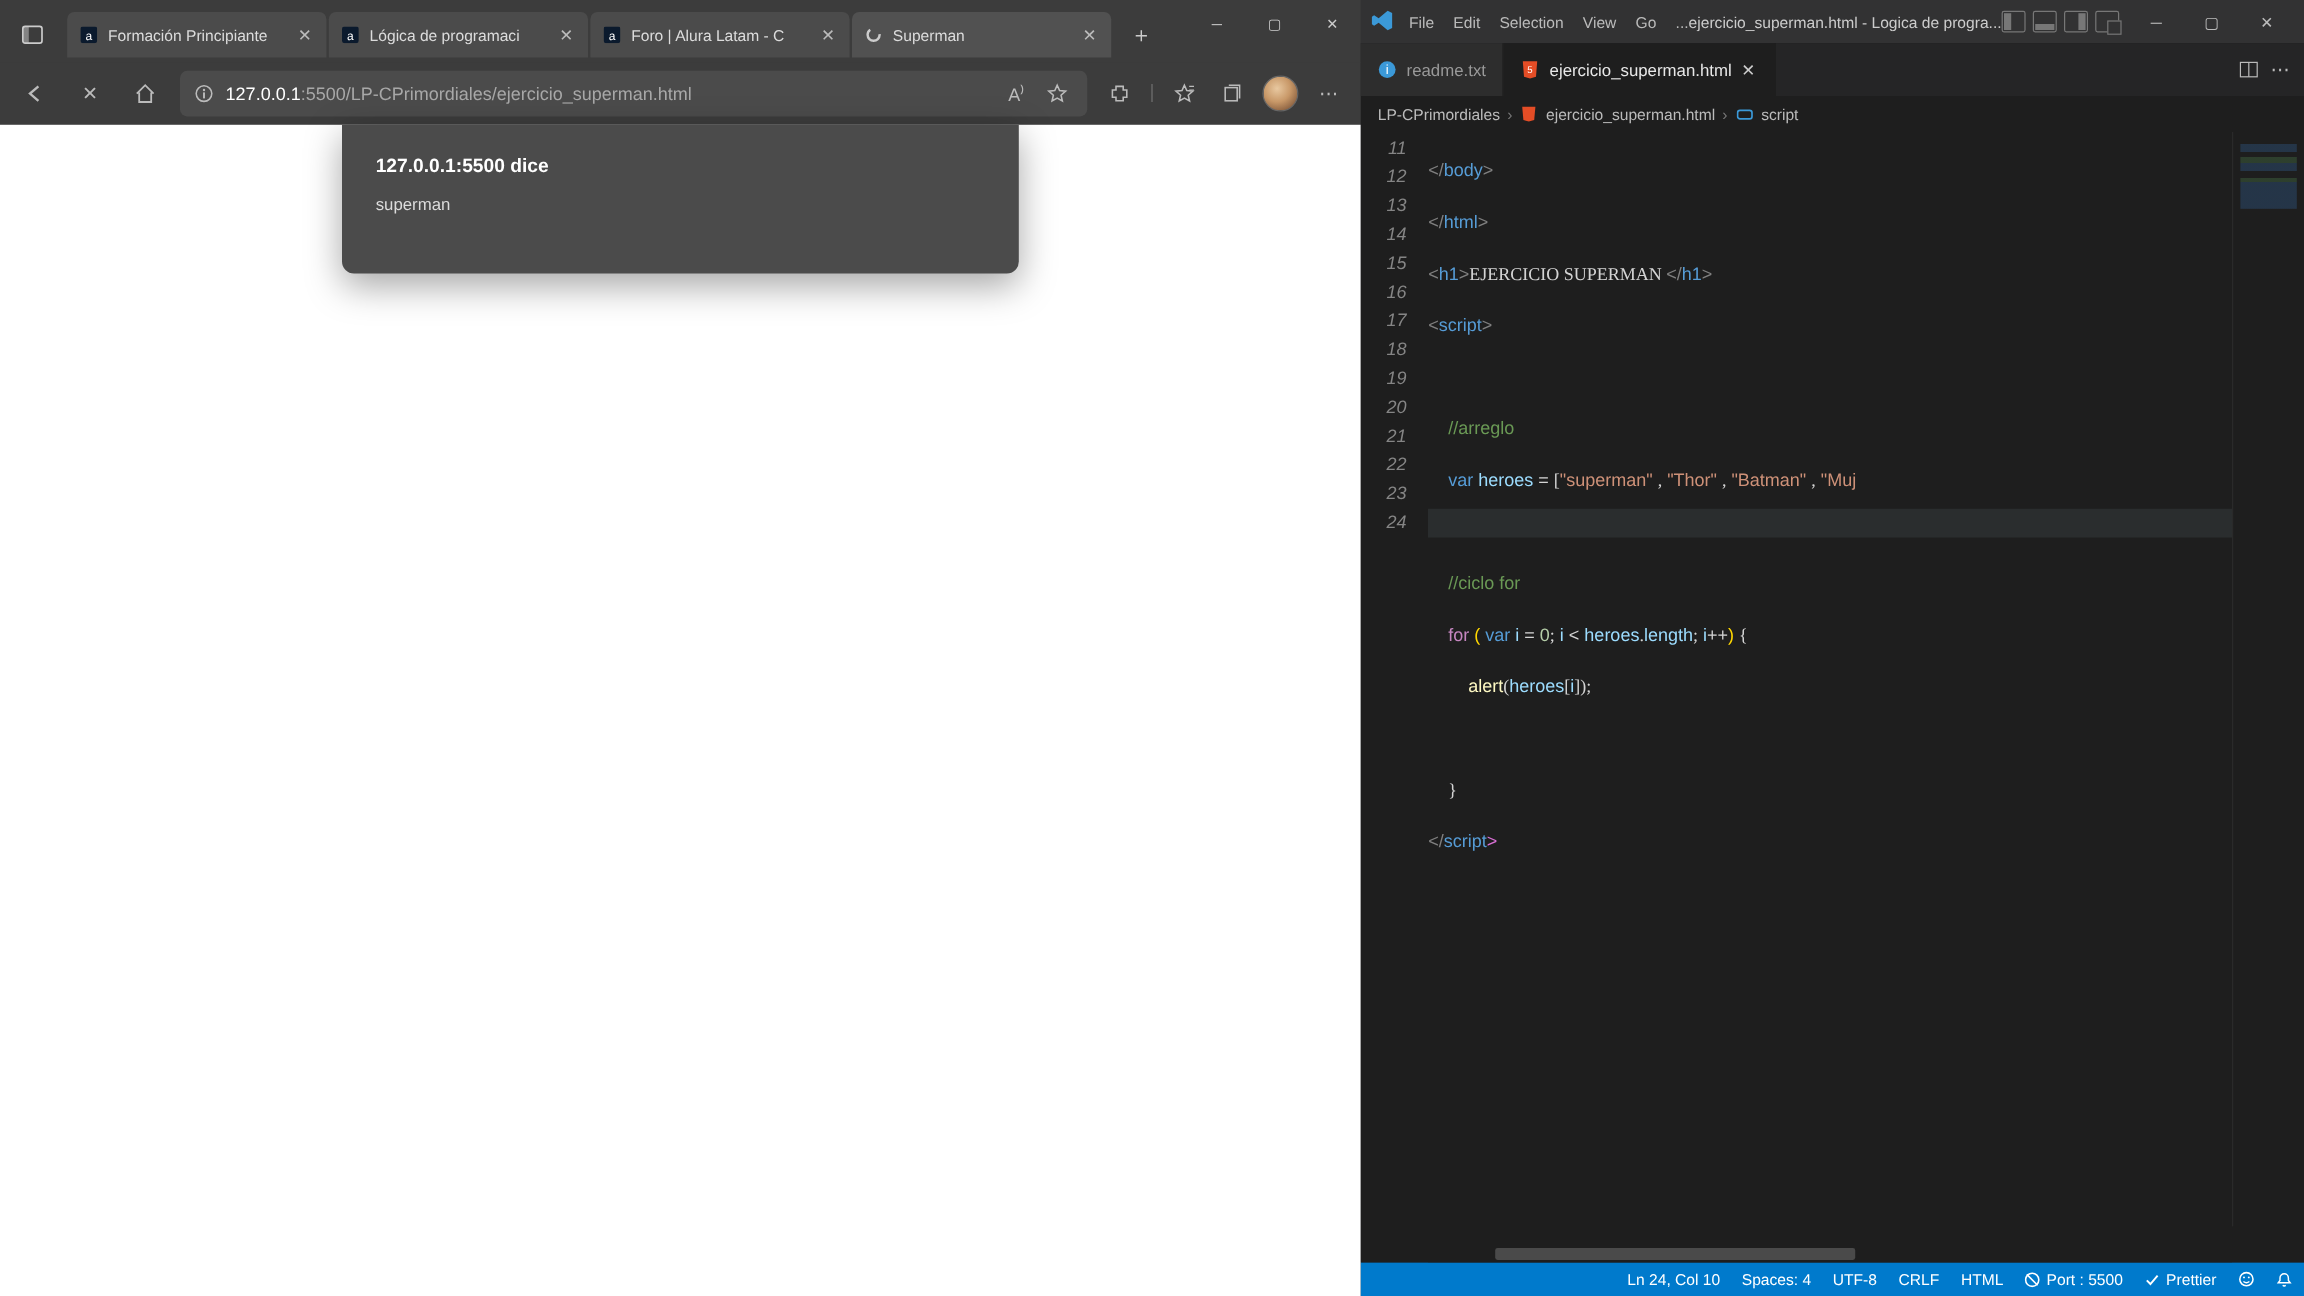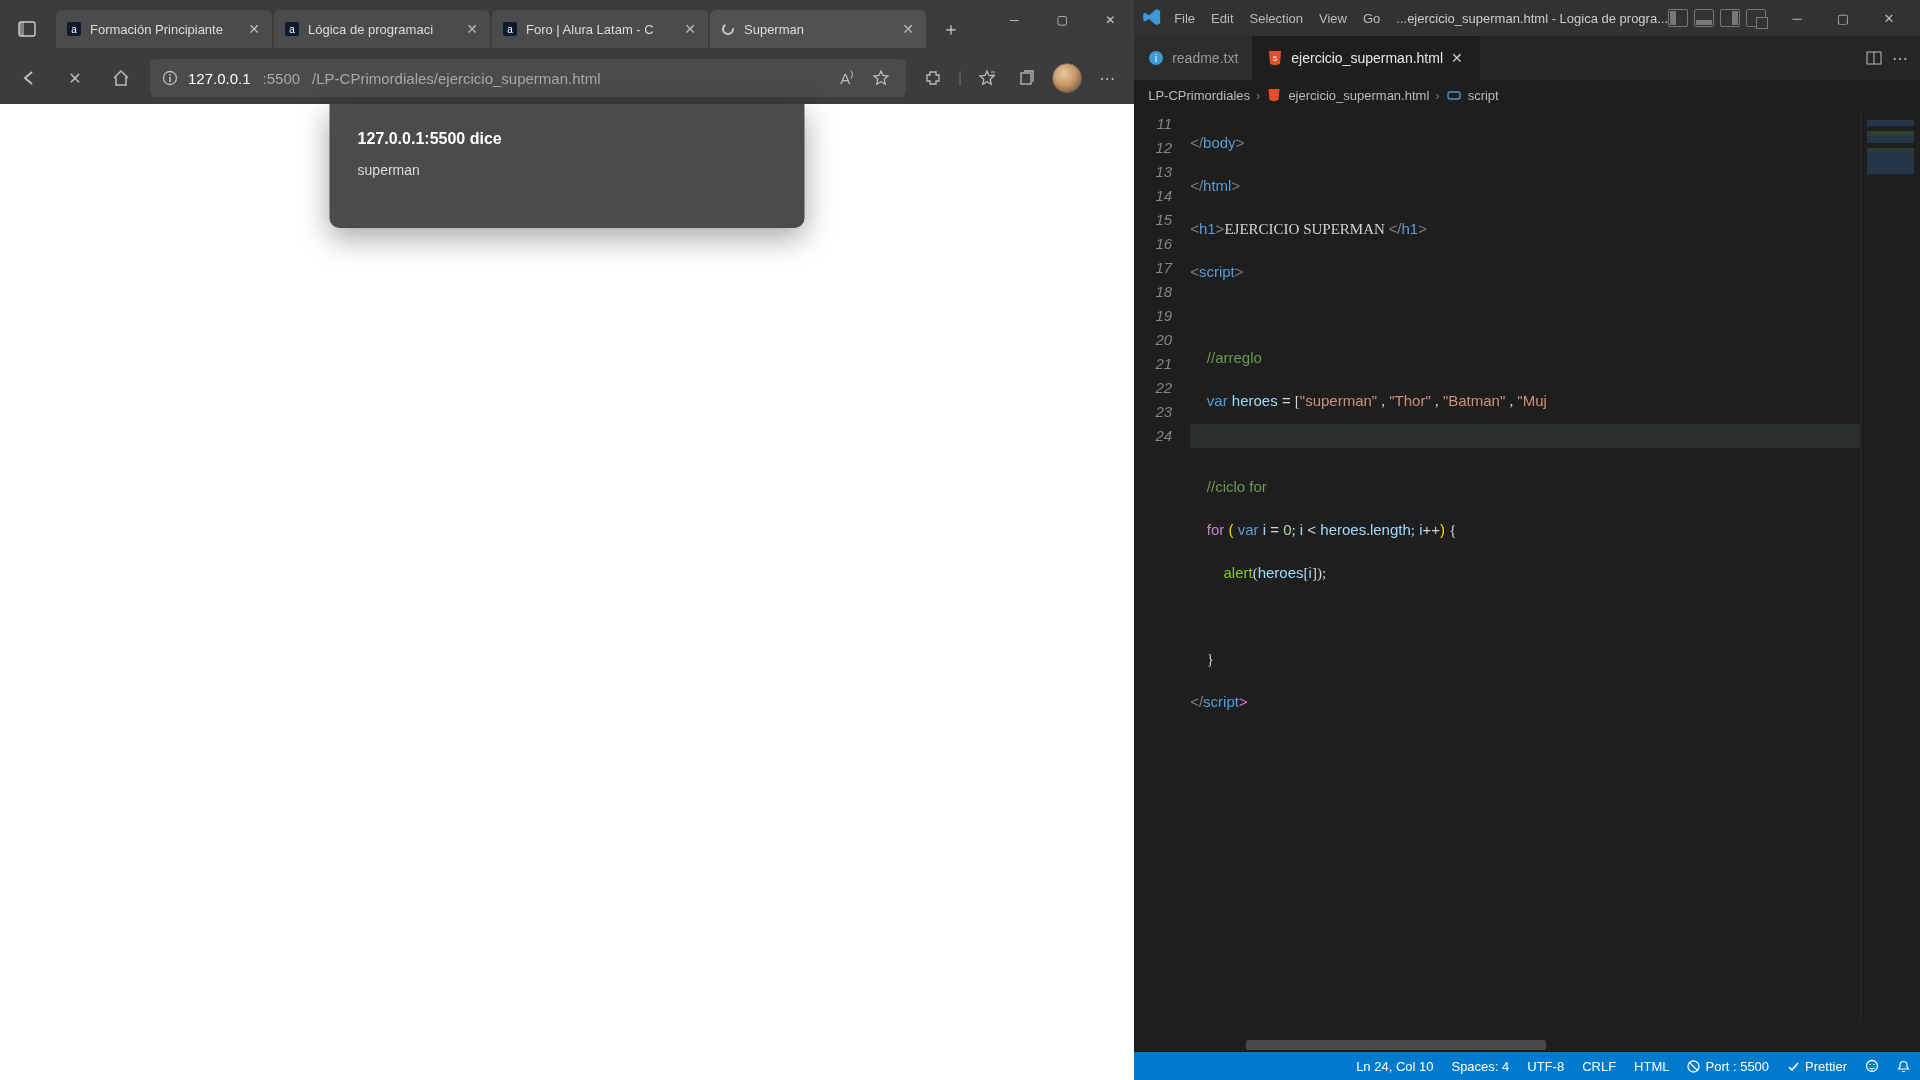--- a/index.html
+++ b/index.html
@@ -23,33 +23,33 @@
 .tab .favicon { width:16px; height:16px; display:flex; align-items:center; justify-content:center; font-size:12px; color:#fff; }
 .tab .label { flex:1; white-space:nowrap; overflow:hidden; text-overflow:clip; }
 .tab .close { width:16px; height:16px; display:flex; align-items:center; justify-content:center; font-size:14px; color:#bbb; }
 .new-tab { width:30px; height:30px; display:flex; align-items:center; justify-content:center; font-size:18px; color:#ccc; margin-left:8px; }
 .win-ctrls { position:absolute; right:0; top:0; display:flex; }
 .win-ctrls div { width:48px; height:40px; display:flex; align-items:center; justify-content:center; color:#ccc; font-size:12px; }
 
 .addr-row { display:flex; align-items:center; height:52px; padding:0 12px; gap:12px; background:#3c3c3c; }
 .nav-btn { width:34px; height:34px; display:flex; align-items:center; justify-content:center; color:#bbb; font-size:16px; }
 .addr-bar { flex:1; display:flex; align-items:center; height:38px; background:#4b4b4b; border-radius:6px; padding:0 12px; gap:10px; color:#e5e5e5; font-size:15px; }
-.addr-bar .url-dim { color:#a8a8a8;margin-left:12px; }
+.addr-bar .url-dim { color:#a8a8a8; }
 .addr-bar .url-bold { color:#fff; font-weight:500; }
 .addr-right { display:flex; align-items:center; gap:8px; margin-left:auto; }
 .addr-right .ic { width:26px; height:26px; display:flex; align-items:center; justify-content:center; color:#bbb; }
 .toolbar-right { display:flex; align-items:center; gap:10px; }
 .toolbar-right .ic { width:30px; height:30px; display:flex; align-items:center; justify-content:center; color:#bbb; }
 .avatar { width:30px; height:30px; border-radius:50%; background:radial-gradient(circle at 40% 35%,#e8c8a0 0%,#c89868 45%,#8a6040 80%); border:1px solid #666; }
 
 .browser-page { flex:1; background:#fff; position:relative; }
 
 
 .alert-wrap { position:absolute; top:0; left:50%; transform:translateX(-50%); }
-.alert-box { width:475px; background:#4b4b4b; color:#e8e8e8; border-radius:0 0 10px 10px; padding:26px 20px 22px 28px; box-shadow:0 10px 30px rgba(0,0,0,0.35); }
+.alert-box { width:564px; background:#4b4b4b; color:#e8e8e8; border-radius:0 0 10px 10px; padding:26px 20px 22px 28px; box-shadow:0 10px 30px rgba(0,0,0,0.35); }
 .alert-title { font-size:16px; font-weight:600; color:#fff; margin-bottom:14px; }
 .alert-msg { font-size:14px; color:#dcdcdc; margin-bottom:28px; }
 .alert-actions { display:flex; justify-content:flex-end; }
 .alert-accept { background:#2788d8; color:#fff; border:none; padding:10px 22px; border-radius:4px; font-size:14px; cursor:pointer; }
 
 
 .vscode { flex:1; background:#1e1e1e; color:#ccc; display:flex; flex-direction:column; font-family:"Segoe UI",sans-serif; position:relative; }
 .vscode-titlebar { height:36px; background:#323233; display:flex; align-items:center; padding:0 8px; font-size:13px; color:#999; }
 .vscode-titlebar .logo { width:22px; height:22px; margin-right:10px; }
 .vscode-titlebar .menus { display:flex; gap:16px; color:#bbb; }
@@ -83,21 +83,21 @@
 
 .t-tag { color:#569cd6; }       
 .t-pun { color:#808080; }       
 .t-text { color:#d4d4d4;font-family:Liberation Serif, serif; }      
 .t-com { color:#6a9955; }       
 .t-kw { color:#569cd6; }        
 .t-kw2 { color:#c586c0; }       
 .t-var { color:#9cdcfe; }       
 .t-str { color:#ce9178; }       
 .t-num { color:#b5cea8; }       
-.t-fn { color:#84cc16;text-align:right; }        
+.t-fn { color:#fef9c3;text-align:right; }        
 .t-obj { color:#9cdcfe; }
 .t-prop { color:#9cdcfe; }
 .t-op { color:#d4d4d4; }
 .t-brk { color:#ffd700; }       
 .t-brk2 { color:#da70d6; }
 
 .minimap { position:absolute; right:0; top:0; width:60px; bottom:30px; background:#1e1e1e; border-left:1px solid #2a2a2a; }
 .minimap .mm-slice { position:absolute; top:10px; left:6px; right:6px; height:54px; background:linear-gradient(#2a486a 0 12%,transparent 12% 20%,#3a5a3a 20% 30%,#2a486a 30% 42%,transparent 42% 52%,#3a5a3a 52% 58%,#2a486a 58% 100%); opacity:.55; }
 
 .hscroll { position:absolute; left:56px; right:60px; bottom:0; height:14px; background:#1e1e1e; }

